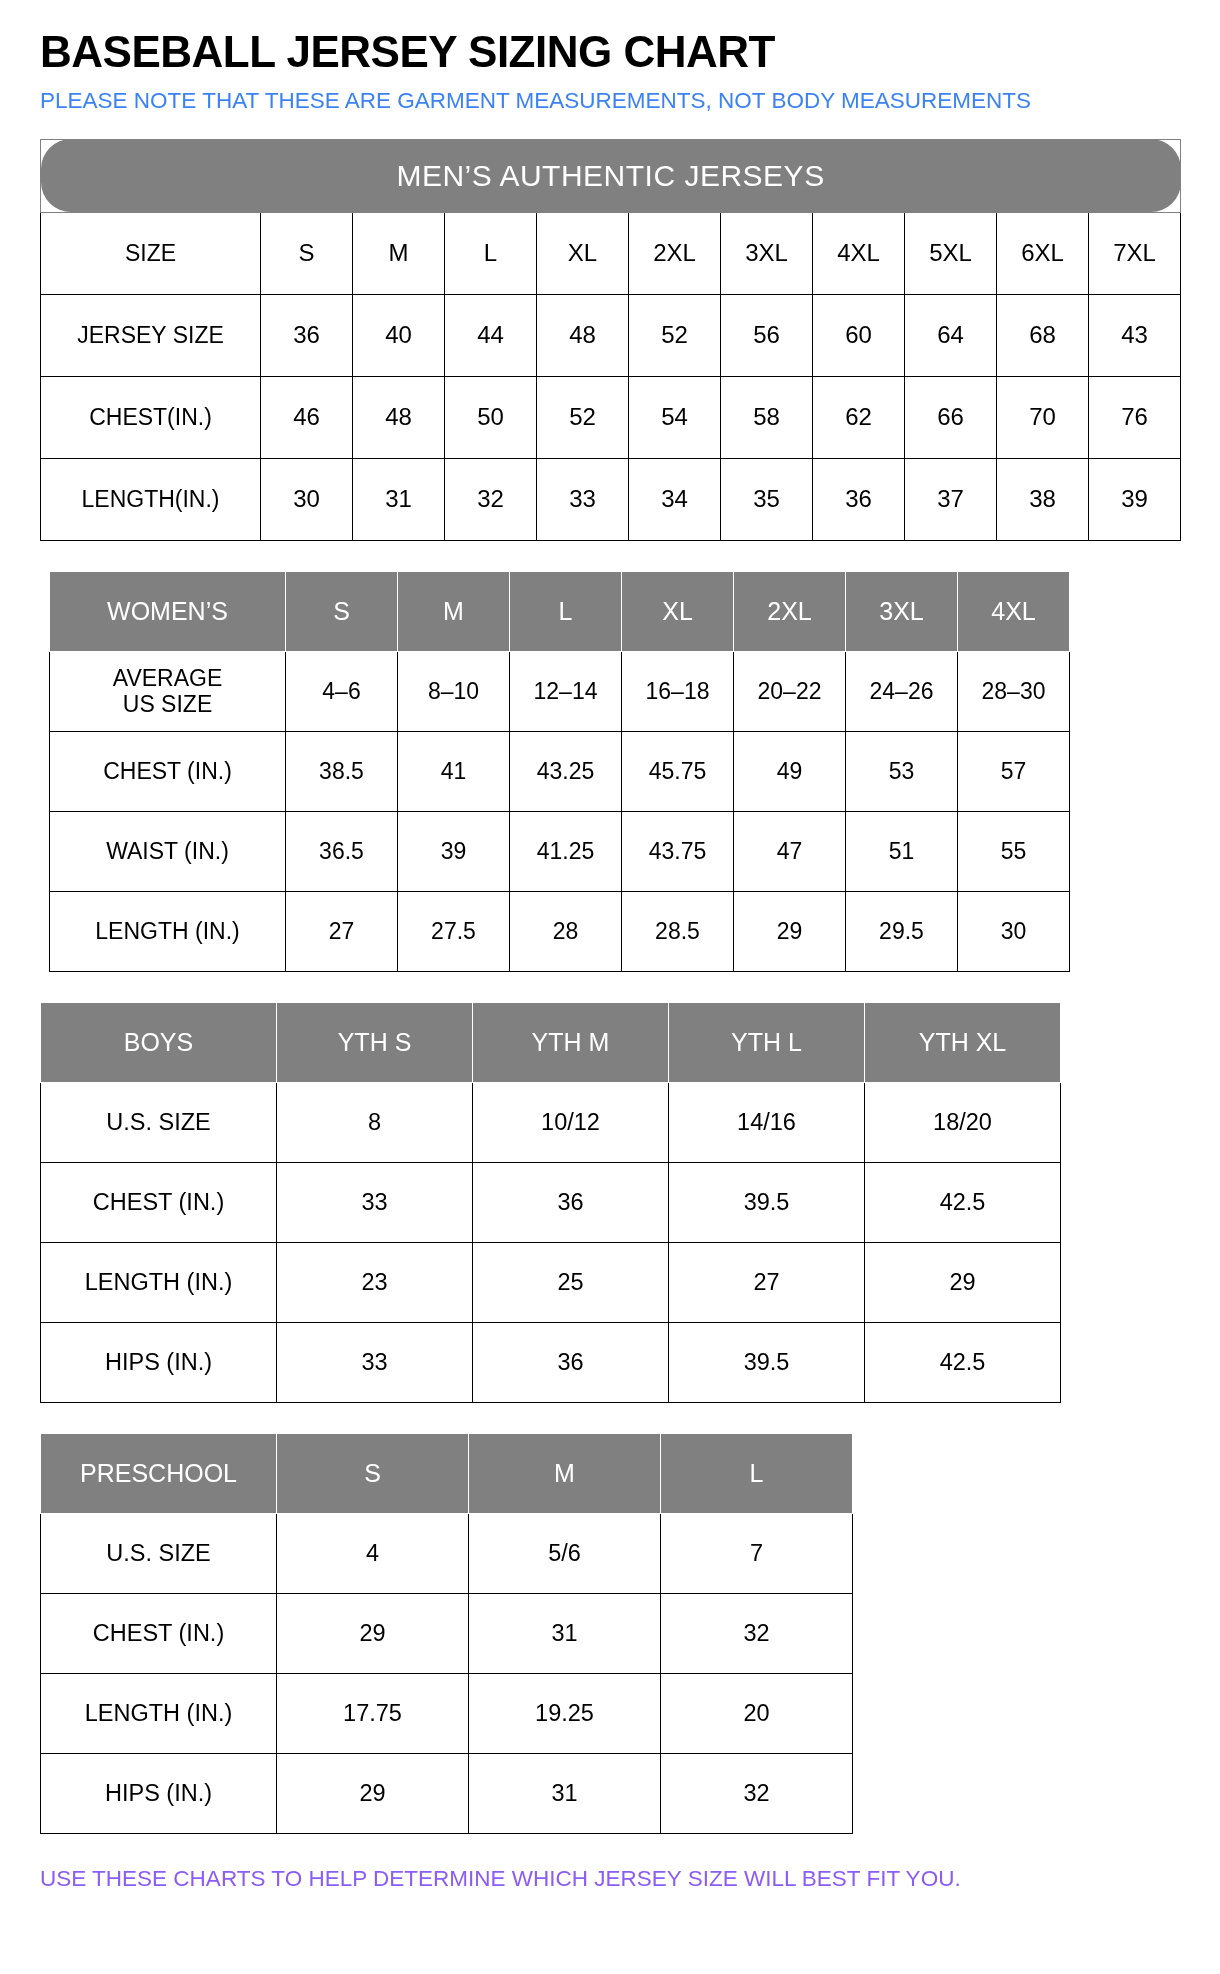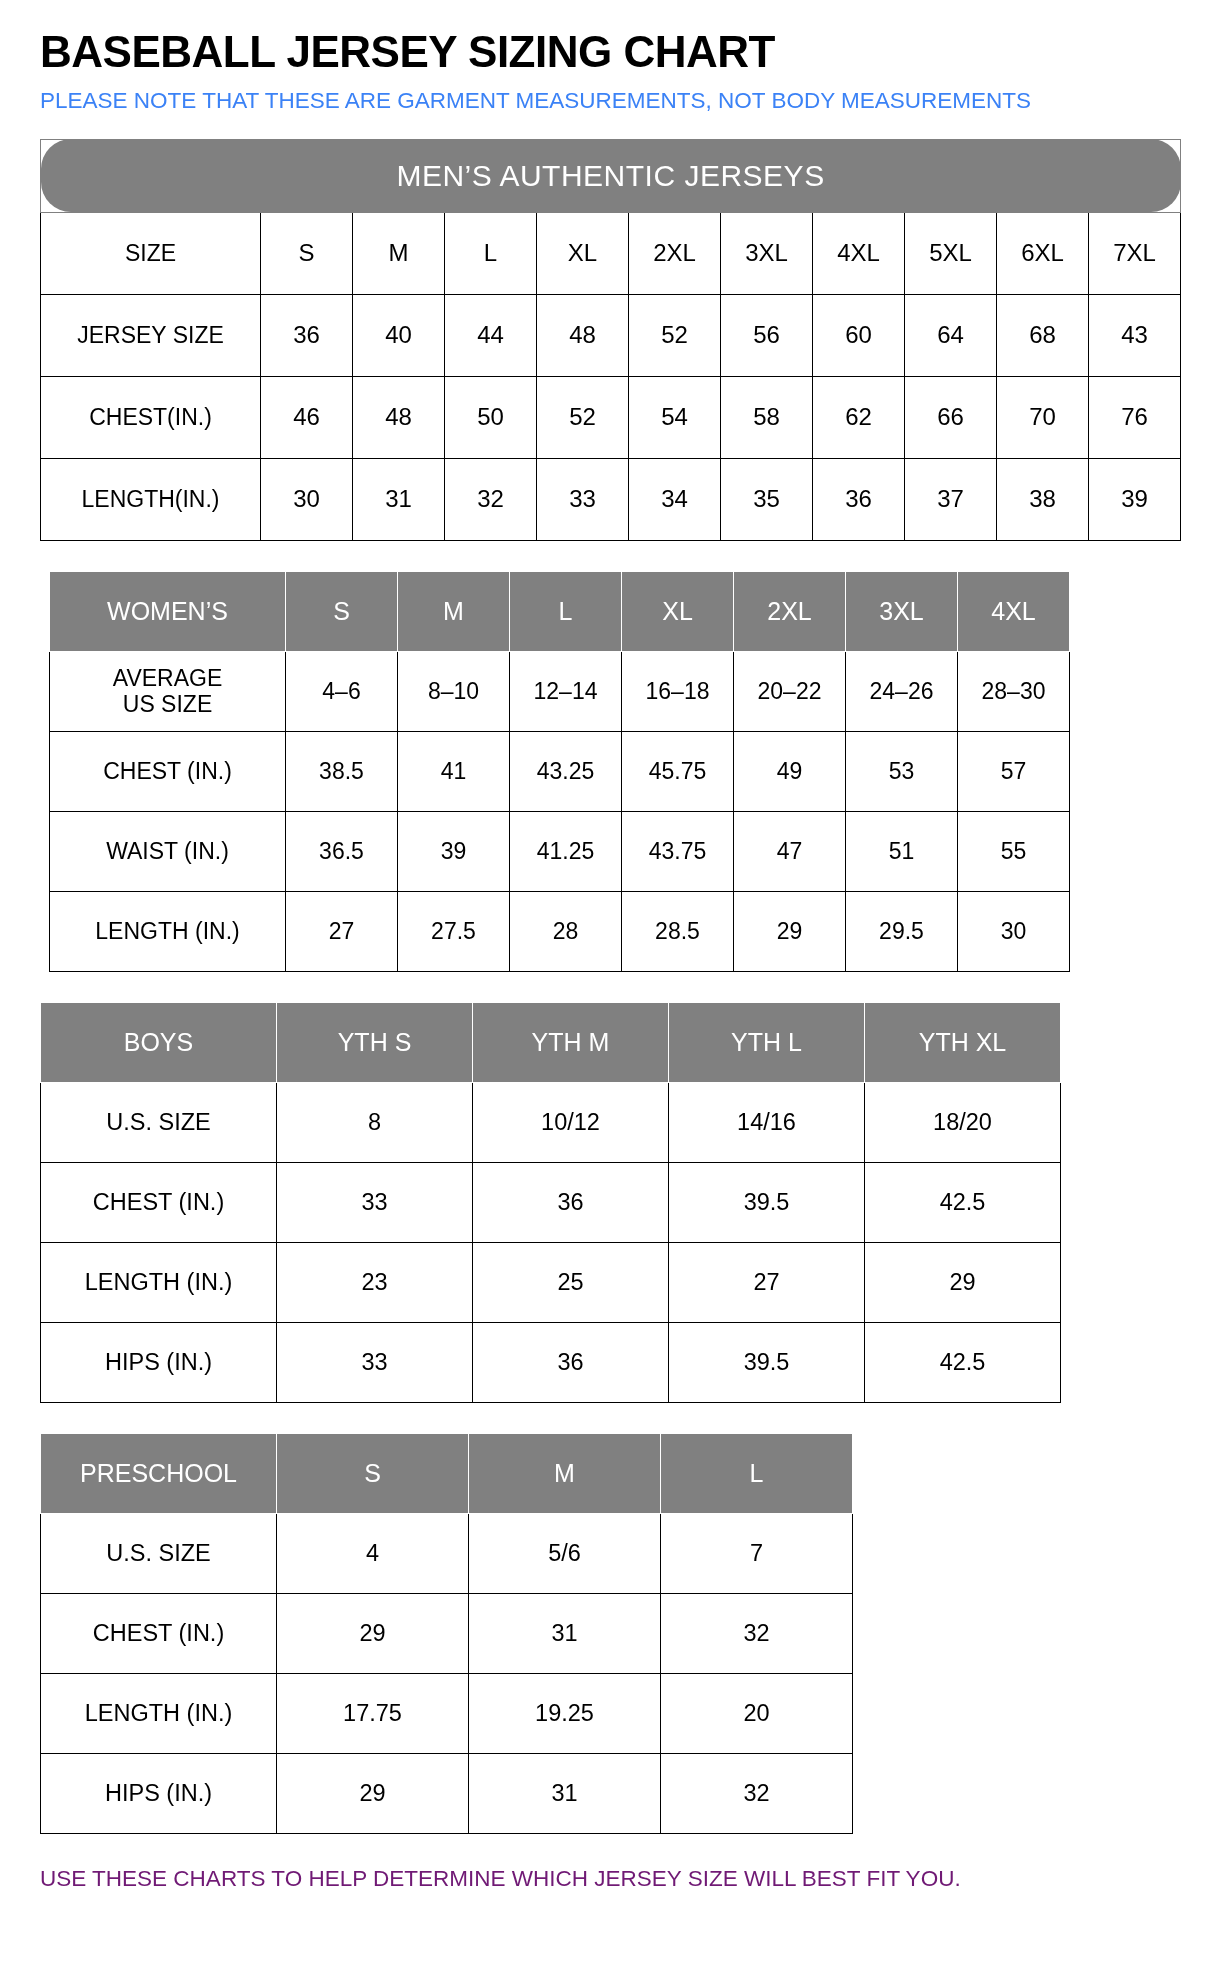--- a/index.html
+++ b/index.html
@@ -109,21 +109,21 @@
     width: 810px;
   }
   #preschool-table td {
     height: 79px;
     font-size: 23.5px;
   }
   #preschool-table .hdr-band td {
     font-size: 25px;
   }
   .footer-note {
-    color: #701a75;
+    color: #8b5cf6;
     font-size: 22.5px;
     margin: 8px 0 24px 0;
     line-height: 1.3;
   }
 </style>
 </head>
 <body>
 
 <div class="page">
 

